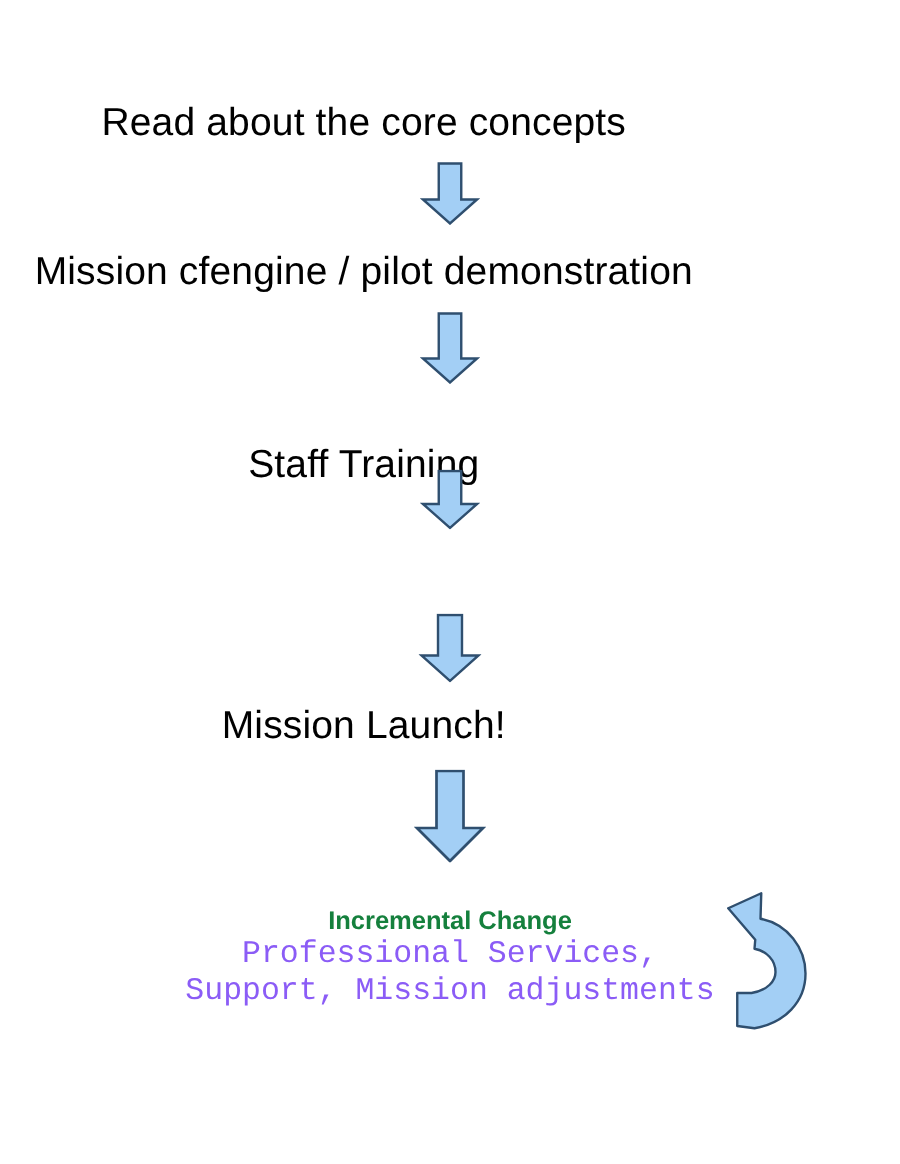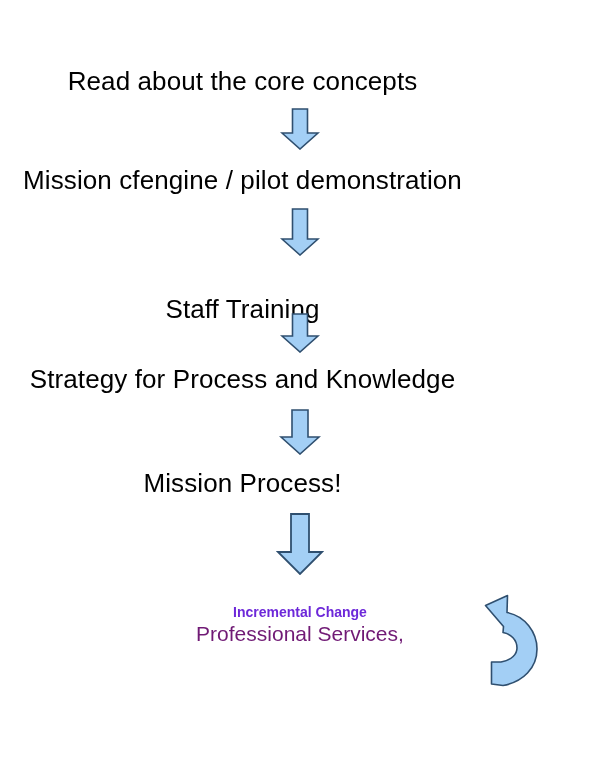--- a/index.html
+++ b/index.html
@@ -45,32 +45,33 @@
   .arrow-down svg { display: block; }
 
   
   .final-block {
     position: absolute;
     left: 0;
     width: 600px;
     text-align: center;
   }
   .final-title {
-    font-size: 14px;
+    font-size: 17px;
     font-weight: bold;
     line-height: 1.18;
-    color: #6d28d9;
+    color: #15803d;
     white-space: nowrap;
   }
   .final-line {
     font-size: 21px;
     font-weight: normal;
     line-height: 1.2;
-    color: #701a75;
+    color: #8b5cf6;
     white-space: nowrap;
+    font-family: Liberation Mono, monospace;
   }
 
   .loop-arrow {
     position: absolute;
   }
   .loop-arrow svg { display: block; }
 </style>
 </head>
 <body>
 
@@ -93,39 +94,39 @@
   </div>
 
   <div class="step-label" style="top:276px;margin-top:20px;">Staff Training</div>
 
   <div class="arrow-down" style="top:313px;">
     <svg width="40" height="40" viewBox="0 0 40 40" aria-hidden="true">
       <polygon points="12.5,1 27.5,1 27.5,23 38,23 20,39 2,23 12.5,23" fill="#A3CFF5" stroke="#2F4F6F" stroke-width="1.6" stroke-linejoin="miter"></polygon>
     </svg>
   </div>
 
-  <div class="step-label" style="top:366px;">Strategy for Process and Knowledge</div>
 
   <div class="arrow-down" style="top:409px;">
     <svg width="42" height="46" viewBox="0 0 42 46" aria-hidden="true">
       <polygon points="13,1 29,1 29,28 40,28 21,45 2,28 13,28" fill="#A3CFF5" stroke="#2F4F6F" stroke-width="1.6" stroke-linejoin="miter"></polygon>
     </svg>
   </div>
 
-  <div class="step-label" style="top:470px;">Mission Process!</div>
+  <div class="step-label" style="top:470px;">Mission Launch!</div>
 
   <div class="arrow-down" style="top:513px;">
     <svg width="48" height="62" viewBox="0 0 48 62" aria-hidden="true">
       <polygon points="15,1 33,1 33,39 46,39 24,61 2,39 15,39" fill="#A3CFF5" stroke="#2F4F6F" stroke-width="1.8" stroke-linejoin="miter"></polygon>
     </svg>
   </div>
 
   <div class="final-block" style="top:604px;">
     <div class="final-title">Incremental Change</div>
     <div class="final-line">Professional Services,</div>
+    <div class="final-line">Support, Mission adjustments</div>
   </div>
 
   <div class="loop-arrow" style="left:459px; top:592px;">
     <svg width="84" height="96" viewBox="0 0 84 96" aria-hidden="true">
       <path d="M 26.5 13.5
                L 48.5 3.5
                L 48.0 20.5
                C 66 24 78 40 78 57
                C 78 76 64 90 44 93.5
                L 32.5 92.0

